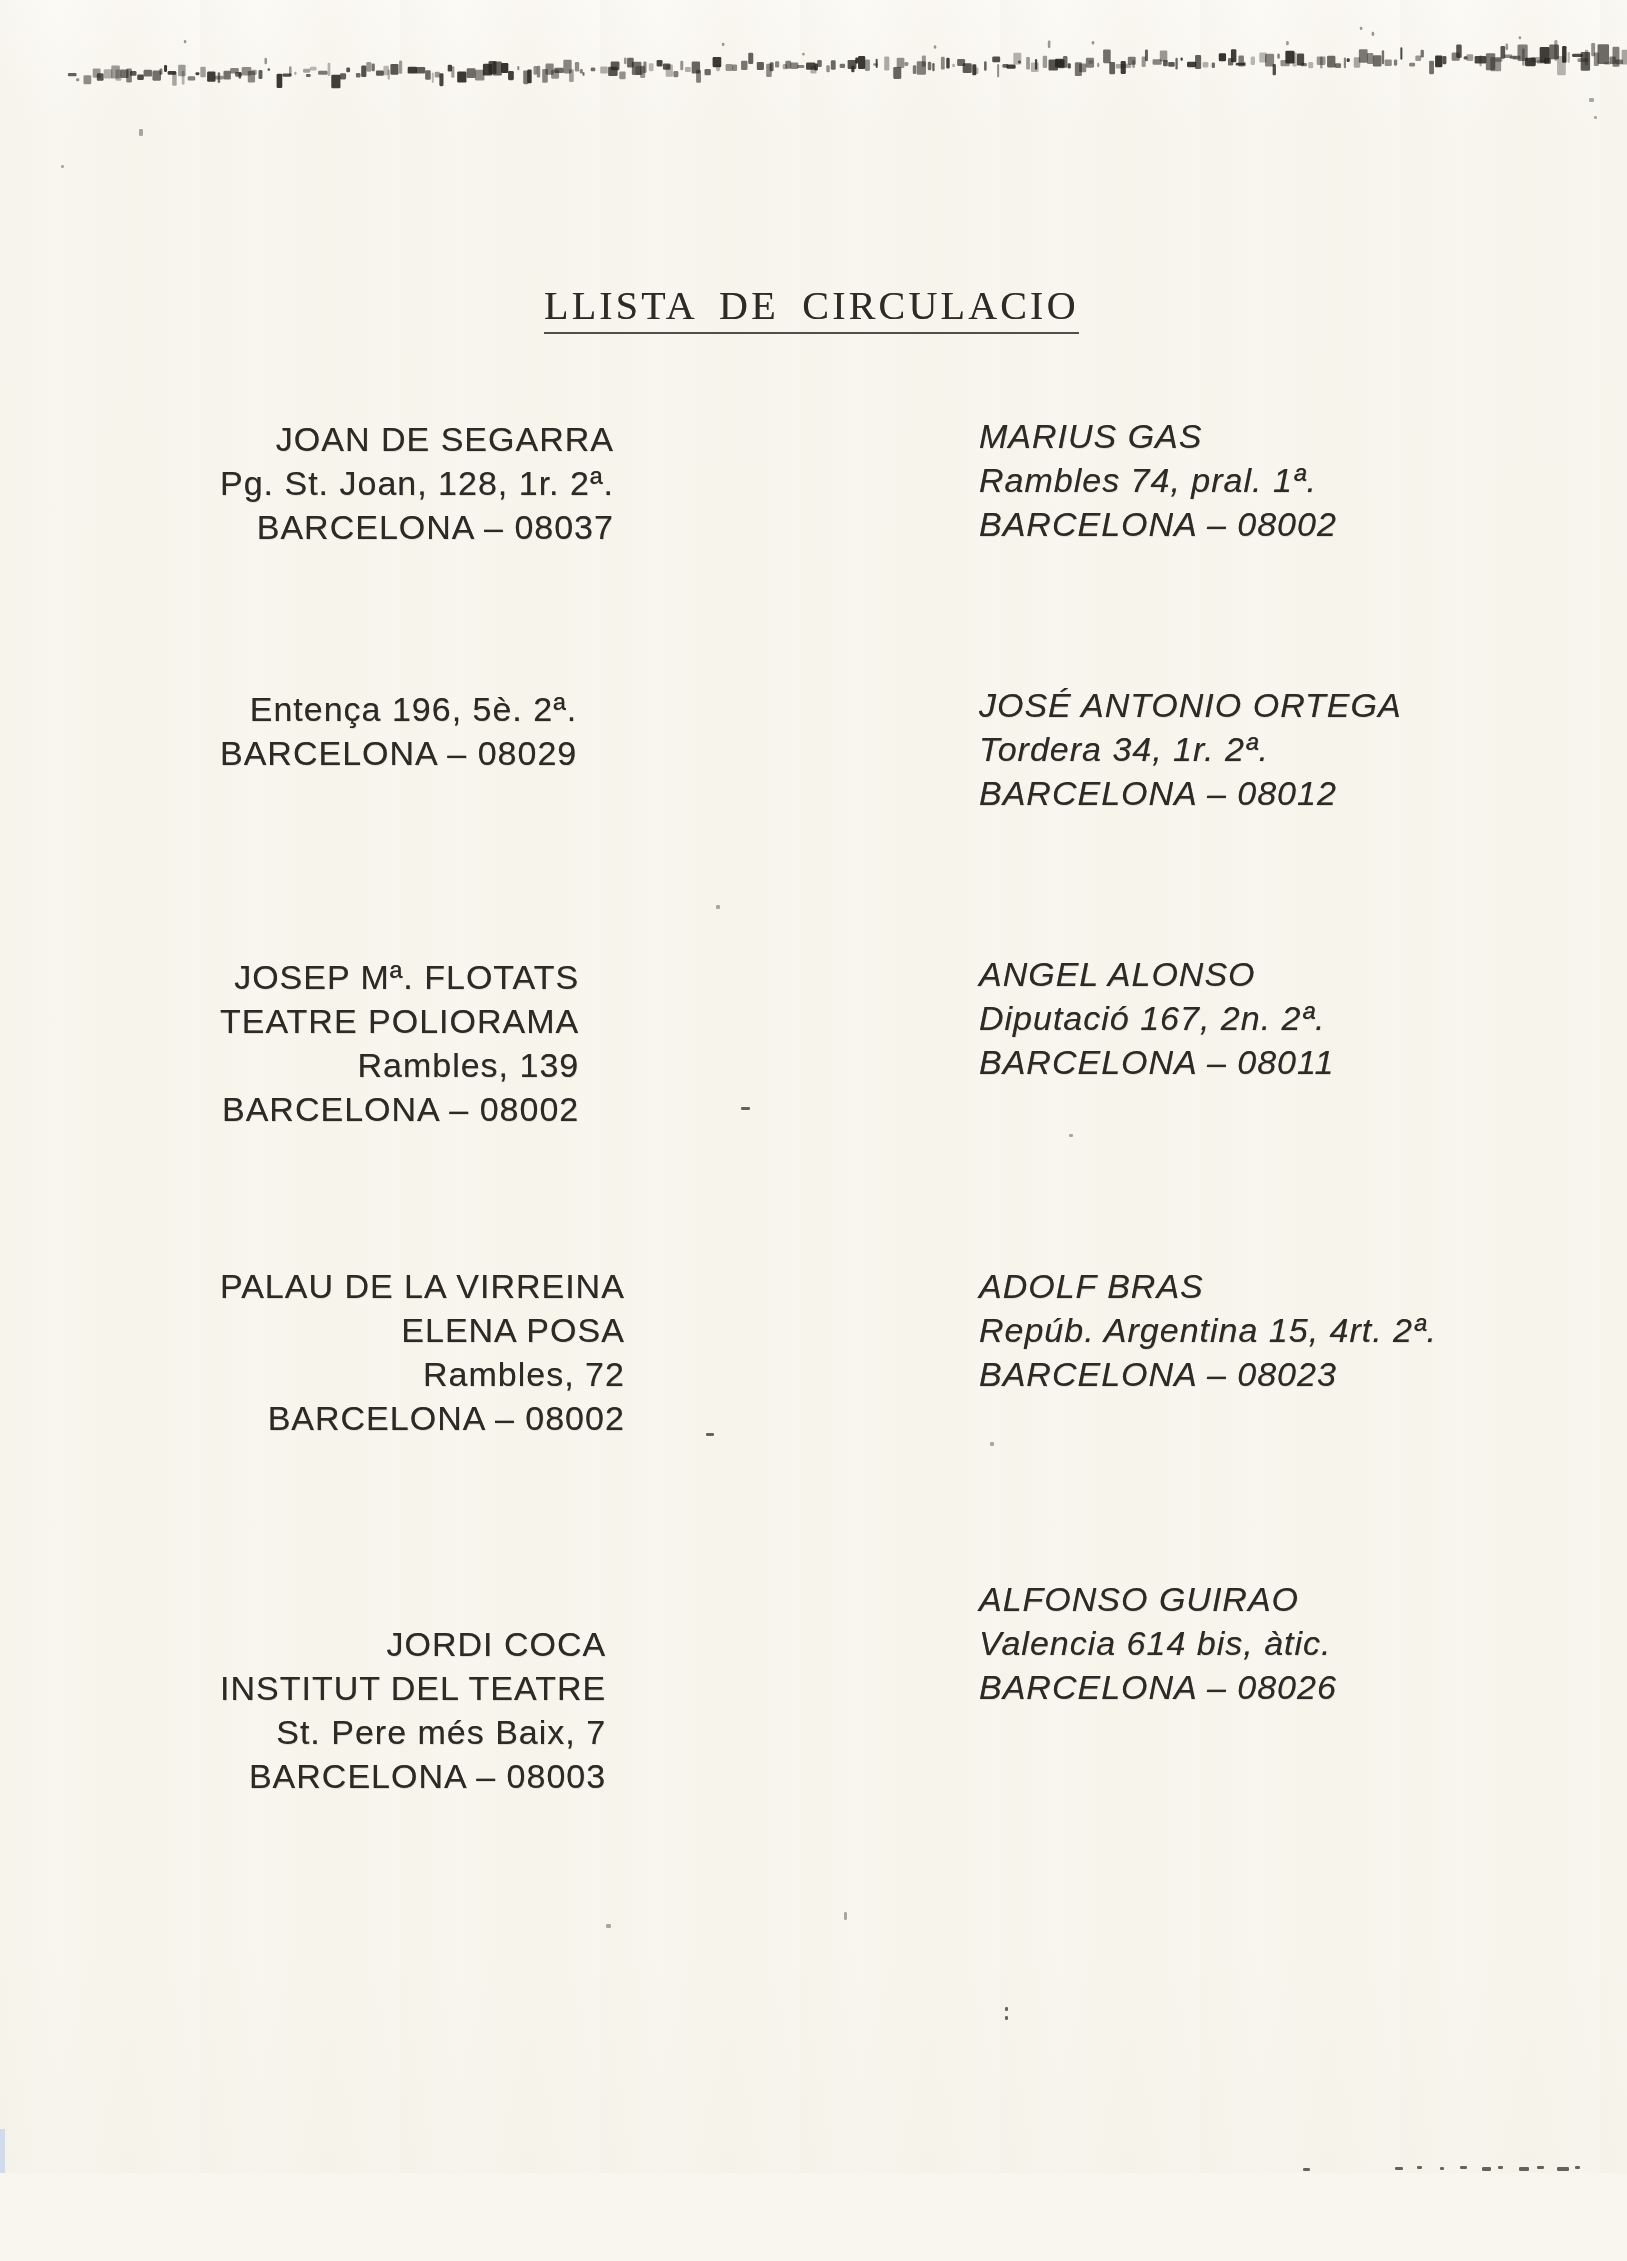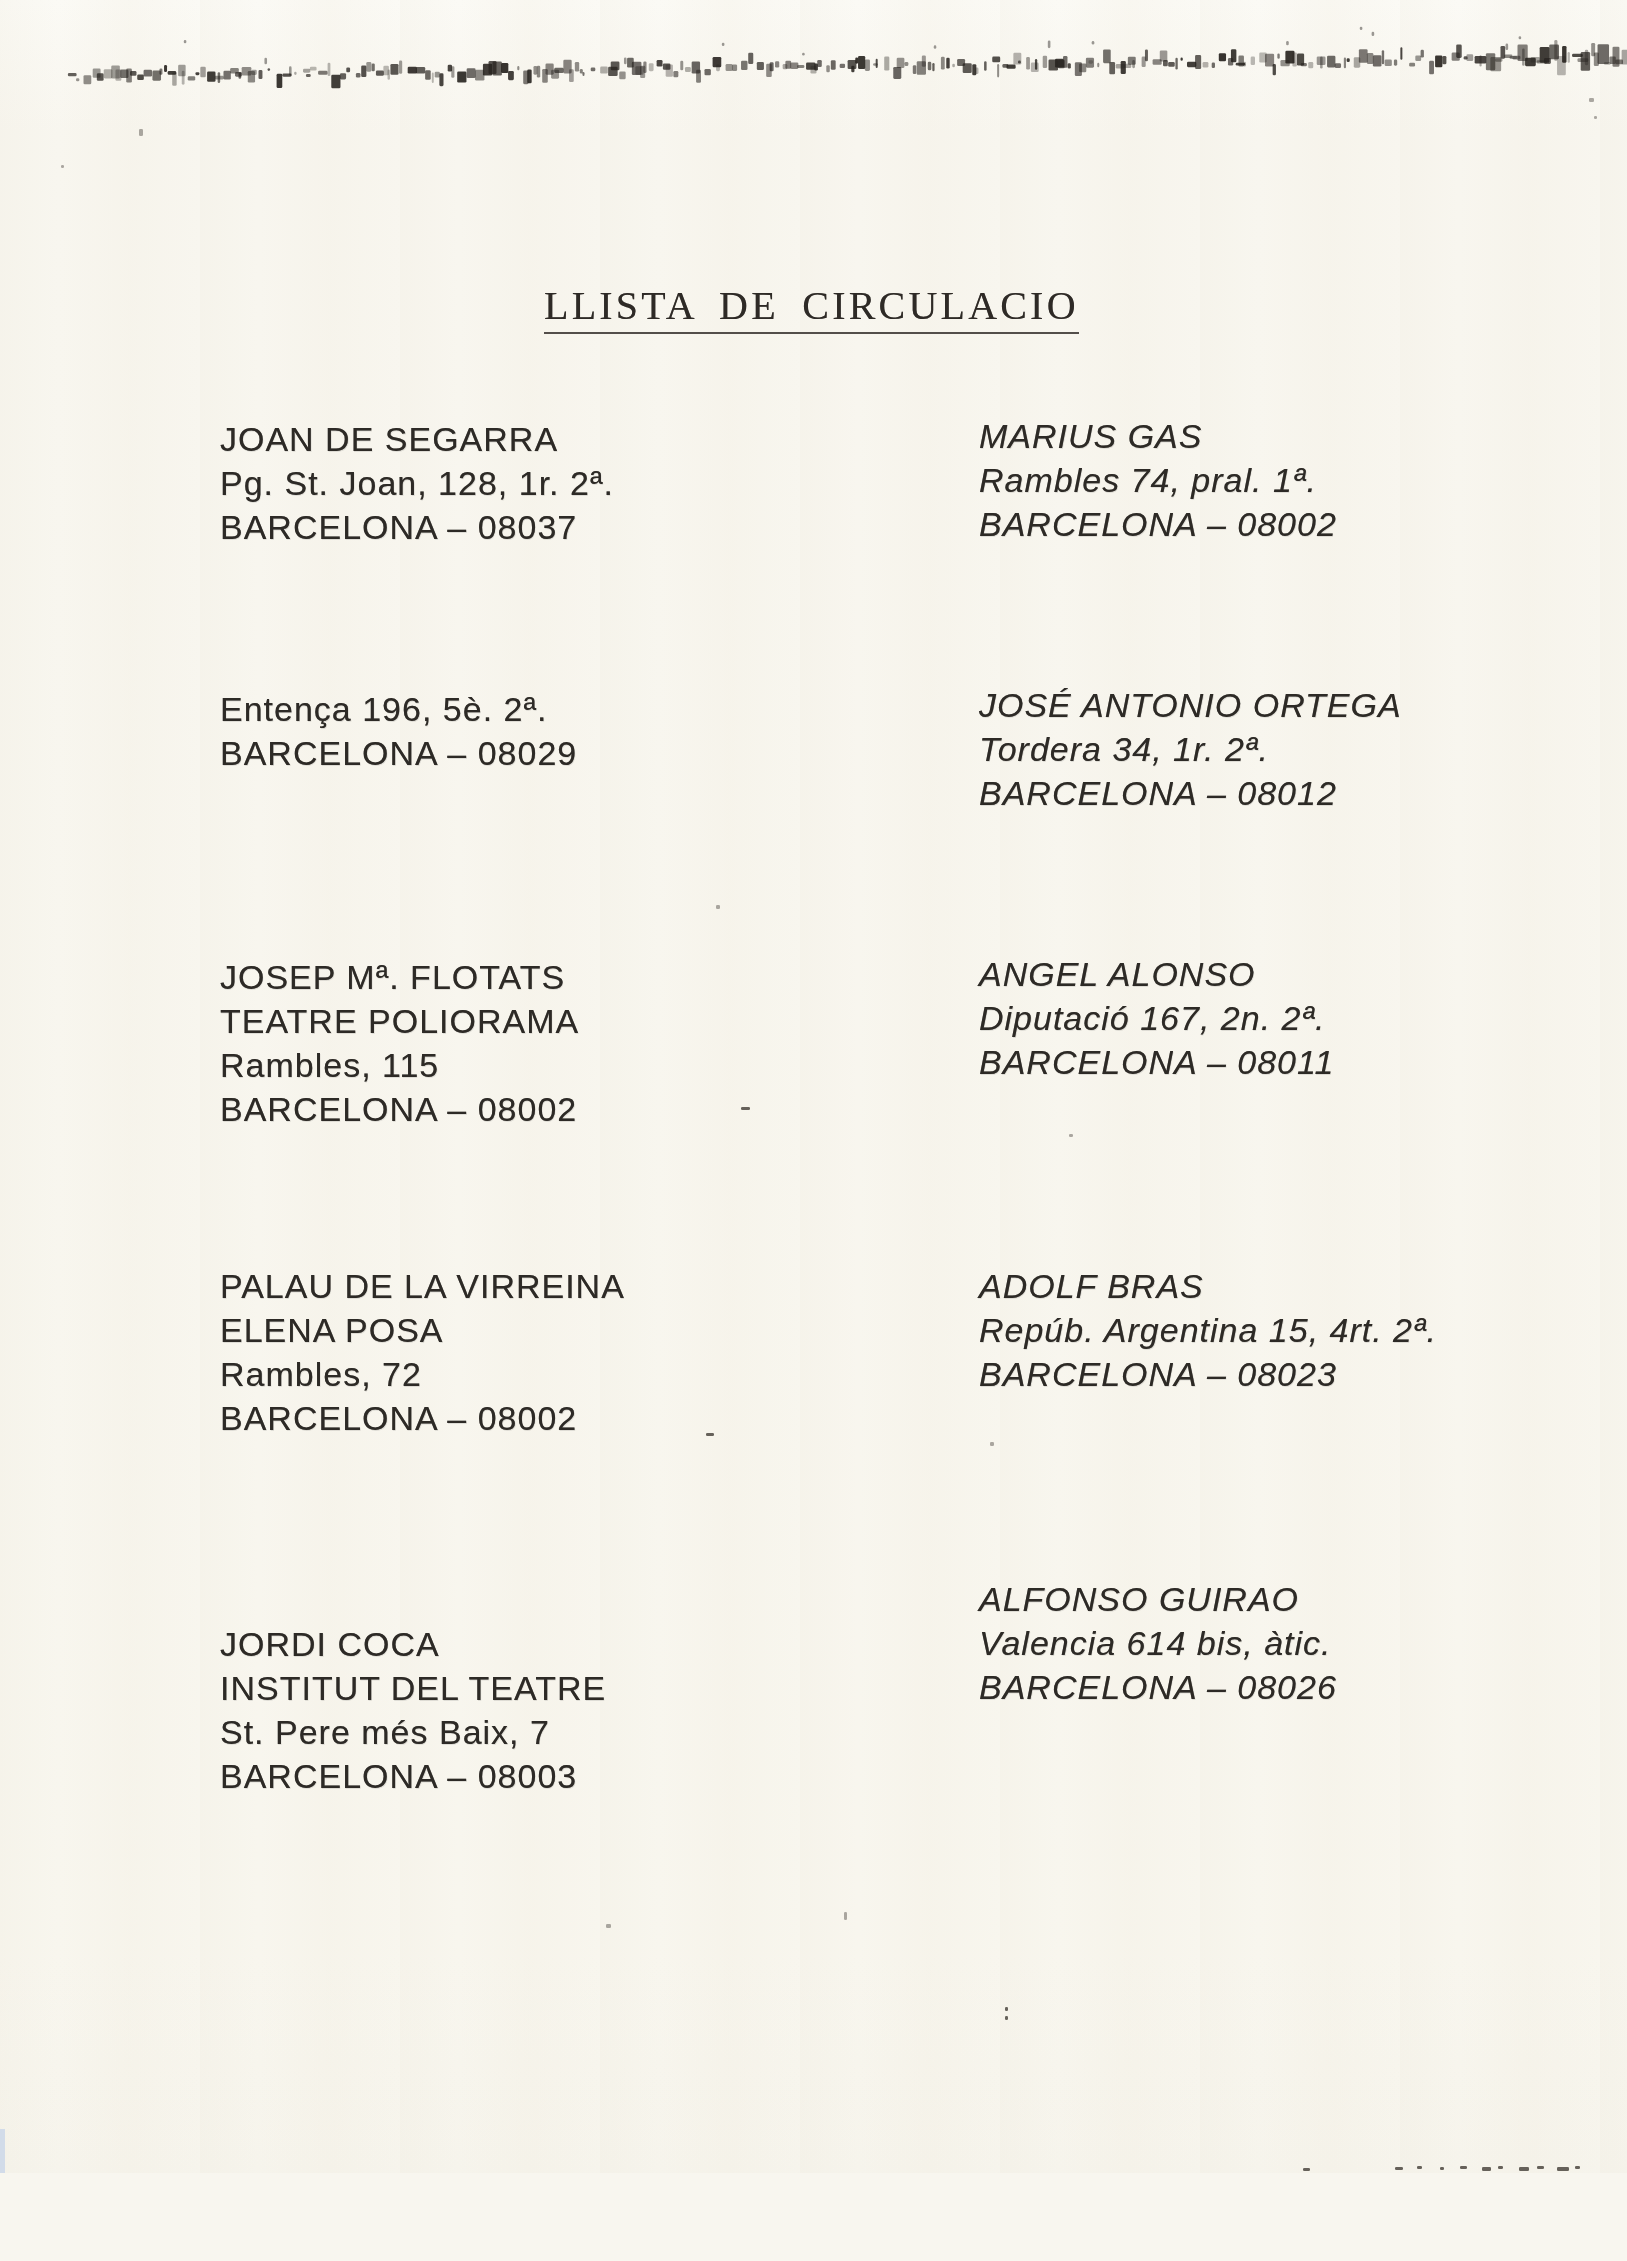--- a/index.html
+++ b/index.html
@@ -29,21 +29,21 @@
     border-bottom:2.6px solid rgba(46,42,38,.82);
     padding-bottom:5.2px;
     text-shadow:0 0 0.6px rgba(46,42,38,.55);
   }
   .entry{position:absolute;white-space:nowrap;}
   .entry .line{
     font-size:34px;line-height:44px;color:#2d2a26;
     letter-spacing:1px;
     text-shadow:0 0 0.6px rgba(45,42,38,.5), 0.6px 0.6px 0 rgba(45,42,38,.12);
   }
-  .col-l{left:220px;}
+  .col-l{left:220px;text-align:right;}
   .col-r{left:979px;font-style:italic;}
   .speck{position:absolute;background:#35302a;border-radius:1.3px;opacity:.75;}
   .speck.light{opacity:.4;}
   .speck.pink{background:#c2578f;opacity:.8;}
   .bottom-line{
     position:absolute;left:18px;top:2247px;width:1609px;height:1.9px;
     background:linear-gradient(90deg,#b7b3aa,#c4c0b7 40%,#b5b1a8 75%,#c9c5bc);
     opacity:.85;
   }
   .blue-edge{
@@ -345,21 +345,21 @@
   </div>
 
   <div class="entry col-l" style="top:687px">
     <div class="line">Entença 196, 5è. 2ª.</div>
     <div class="line">BARCELONA – 08029</div>
   </div>
 
   <div class="entry col-l" style="top:955px">
     <div class="line">JOSEP Mª. FLOTATS</div>
     <div class="line">TEATRE POLIORAMA</div>
-    <div class="line">Rambles, 115</div>
+    <div class="line">Rambles, 139</div>
     <div class="line">BARCELONA – 08002</div>
   </div>
 
   <div class="entry col-l" style="top:1264px">
     <div class="line">PALAU DE LA VIRREINA</div>
     <div class="line">ELENA POSA</div>
     <div class="line">Rambles, 72</div>
     <div class="line">BARCELONA – 08002</div>
   </div>
 

